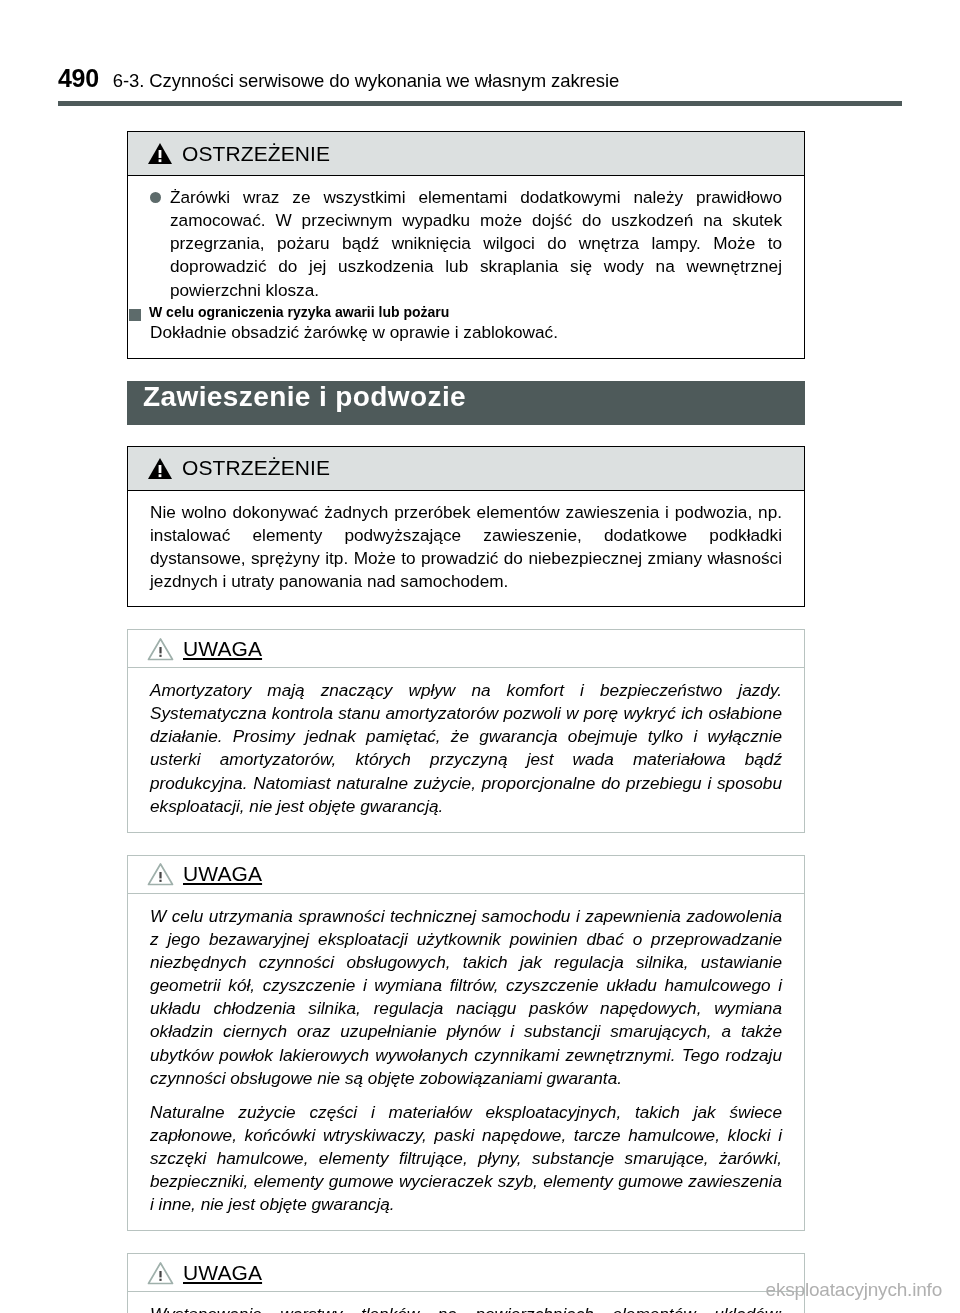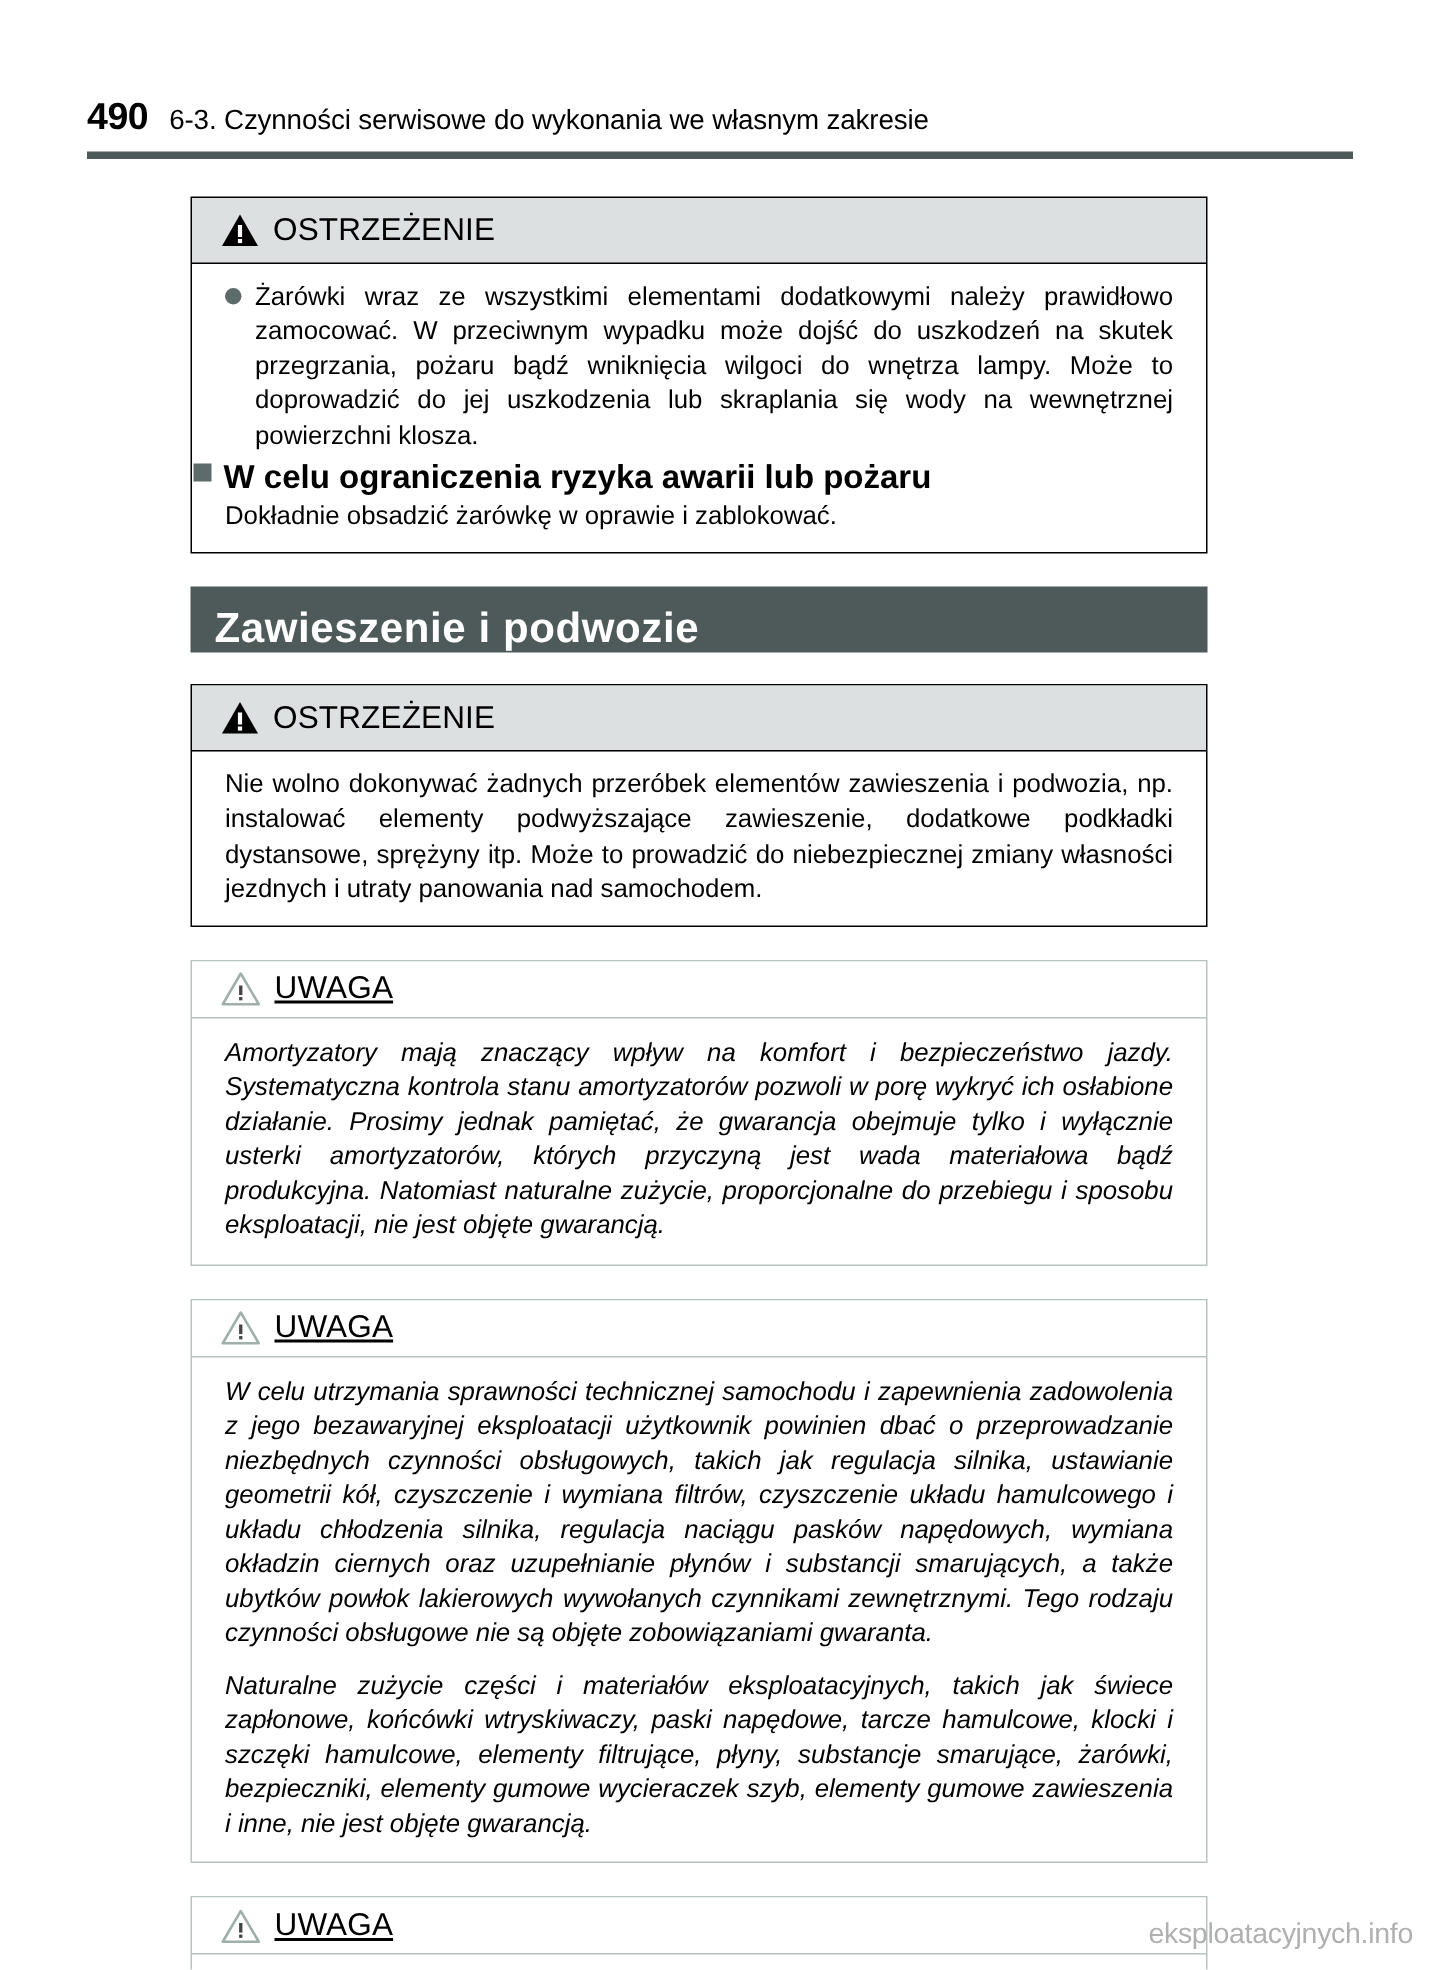--- a/index.html
+++ b/index.html
@@ -84,21 +84,21 @@
   .tri-solid { width: 26px; height: 23px; display: block; }
 
   
   .tri-outline { width: 27px; height: 24px; display: block; }
 
   
   .section-banner {
     background: #4e5a5a;
     height: 44px;
     display: flex;
-    align-items: flex-end;
+    align-items: flex-start;
     padding-left: 16px;
     margin-bottom: 21px;
   }
   .section-banner-title {
     color: #ffffff;
     font-size: 28px;
     font-weight: bold;
     letter-spacing: 0.4px;
   }
 
@@ -173,21 +173,21 @@
   }
   .sq-marker {
     flex: 0 0 auto;
     width: 12px;
     height: 12px;
     background: #5d6b6b;
     margin-top: 6px;
   }
   .sq-text {
     font-weight: bold;
-    font-size: 22px;
+    font-size: 14px;
   }
   .sub-line {
     margin-top: 5px;
     margin-left: 0;
   }
 
   
   .watermark {
     position: absolute;
     right: 18px;

